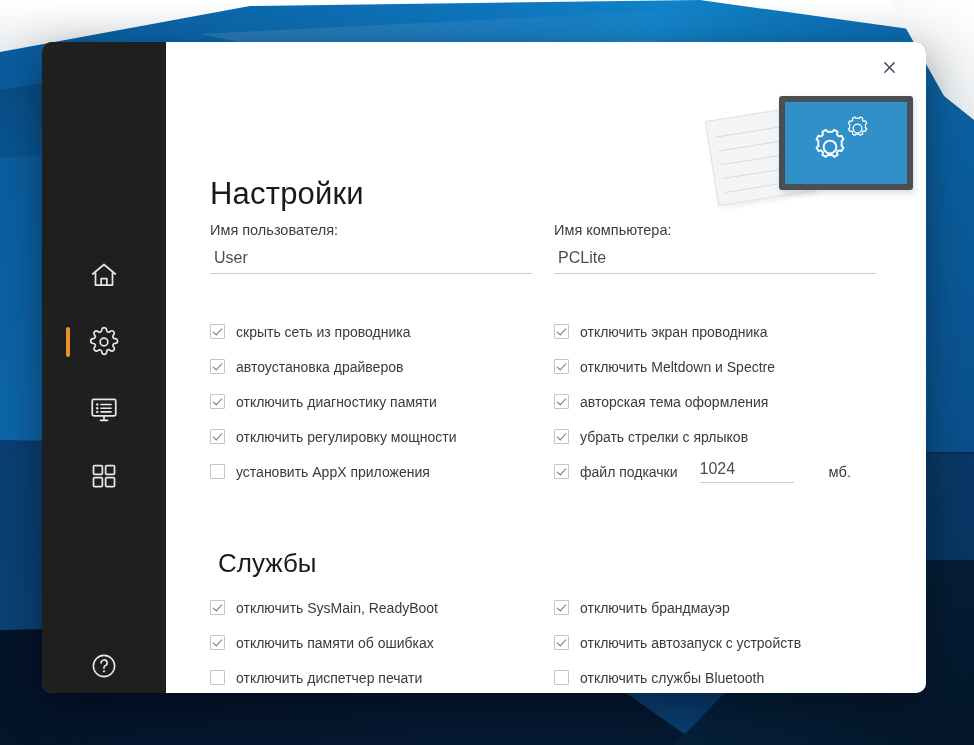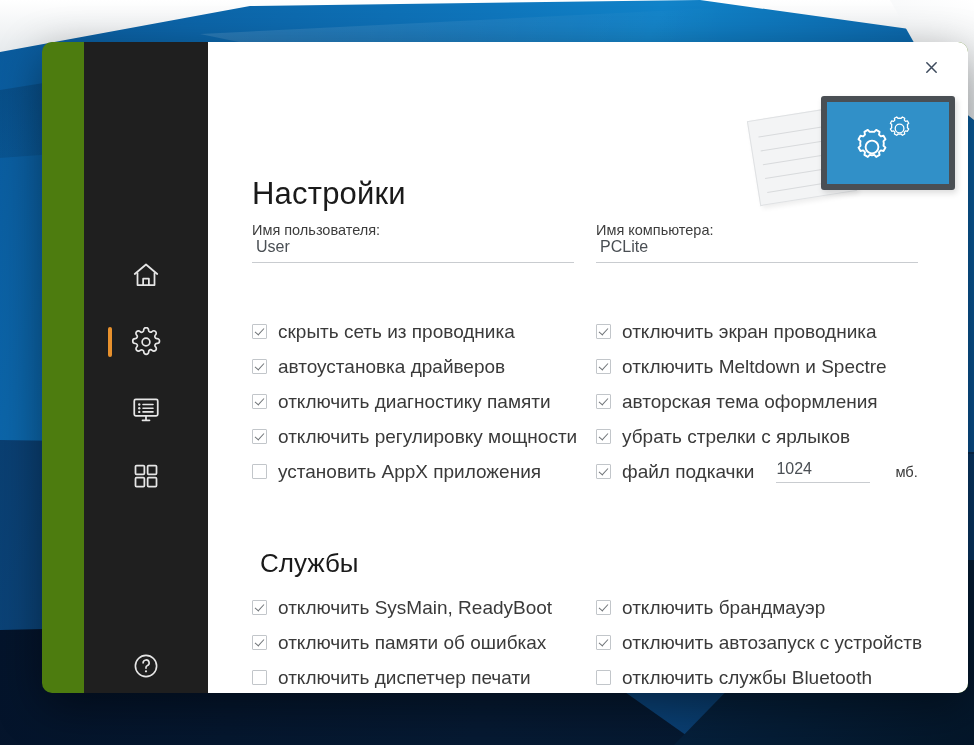--- a/index.html
+++ b/index.html
@@ -56,21 +56,21 @@
     right:0;top:560px;width:420px;height:185px;
     background:linear-gradient(140deg,#072b50 0%,#041629 100%);
     clip-path:polygon(300px 0, 420px 0, 420px 185px, 120px 185px);
   }
 
   
   #app-window{
     position:absolute;left:42px;top:42px;width:884px;height:651px;
     border-radius:10px;overflow:hidden;
     box-shadow:0 14px 46px rgba(0,0,0,0.45);
-    display:flex;background:#4d7c0f;padding-left:42px;
+    display:flex;background:#737373;
   }
 
   
   #sidebar{
     width:124px;flex:0 0 124px;background:#1f1f1f;
     position:relative;
     display:flex;flex-direction:column;align-items:center;
   }
   .nav-item{
     position:relative;width:124px;height:64px;
@@ -118,21 +118,21 @@
   }
   #hero-monitor{
     position:absolute;left:68px;top:8px;width:122px;height:82px;
     background:#3190c8;border:6px solid #4a4f54;border-radius:3px;
     box-shadow:2px 3px 6px rgba(0,0,0,0.14);
   }
   #hero-monitor svg{position:absolute;left:50%;top:50%;transform:translate(-50%,-50%);}
 
   
   .field{position:absolute;}
-  .field-label{font-size:14.5px;color:#3c3c3c;display:block;}
+  .field-label{font-size:14.5px;color:#3c3c3c;display:block;margin-bottom:11px;}
   .field-input{
     width:100%;box-sizing:border-box;border:none;border-bottom:1px solid #c9ccd0;
     background:transparent;font-size:16px;color:#4a4f54;padding:0 0 6px 4px;
     font-family:"Liberation Sans","DejaVu Sans",sans-serif;outline:none;
   }
   #field-username{left:44px;top:180px;width:322px;}
   #field-computername{left:388px;top:180px;width:322px;}
 
   
   .check-col{position:absolute;}
@@ -147,30 +147,30 @@
   .cbx{
     width:15px;height:15px;flex:0 0 15px;box-sizing:border-box;
     border:1px solid #c2c6ca;background:#fff;border-radius:1px;
     position:relative;margin-right:11px;
   }
   .cbx.checked::after{
     content:"";position:absolute;left:4px;top:1px;
     width:4px;height:8px;border:solid #707478;border-width:0 1.7px 1.7px 0;
     transform:rotate(42deg);
   }
-  .check-label{font-size:19px;color:#3a3a3a;white-space:nowrap;}
+  .check-label{font-size:14px;color:#3a3a3a;white-space:nowrap;}
 
   
   .inline-num{
     width:94px;box-sizing:border-box;margin-left:22px;
     border:none;border-bottom:1px solid #c9ccd0;background:transparent;
     font-size:16px;color:#4a4f54;text-align:left;padding:0 0 4px 0;
     font-family:"Liberation Sans","DejaVu Sans",sans-serif;outline:none;
   }
-  .inline-unit{font-size:14.7px;color:#3a3a3a;margin-left:25px;}
+  .inline-unit{font-size:14.7px;color:#3a3a3a;margin-left:35px;}
 
   #section-services-title{
     position:absolute;left:52px;top:484px;
     font-size:26px;font-weight:400;color:#1a1a1a;white-space:nowrap;
   }
 </style>
 </head>
 <body>
 
 <div id="wallpaper">

